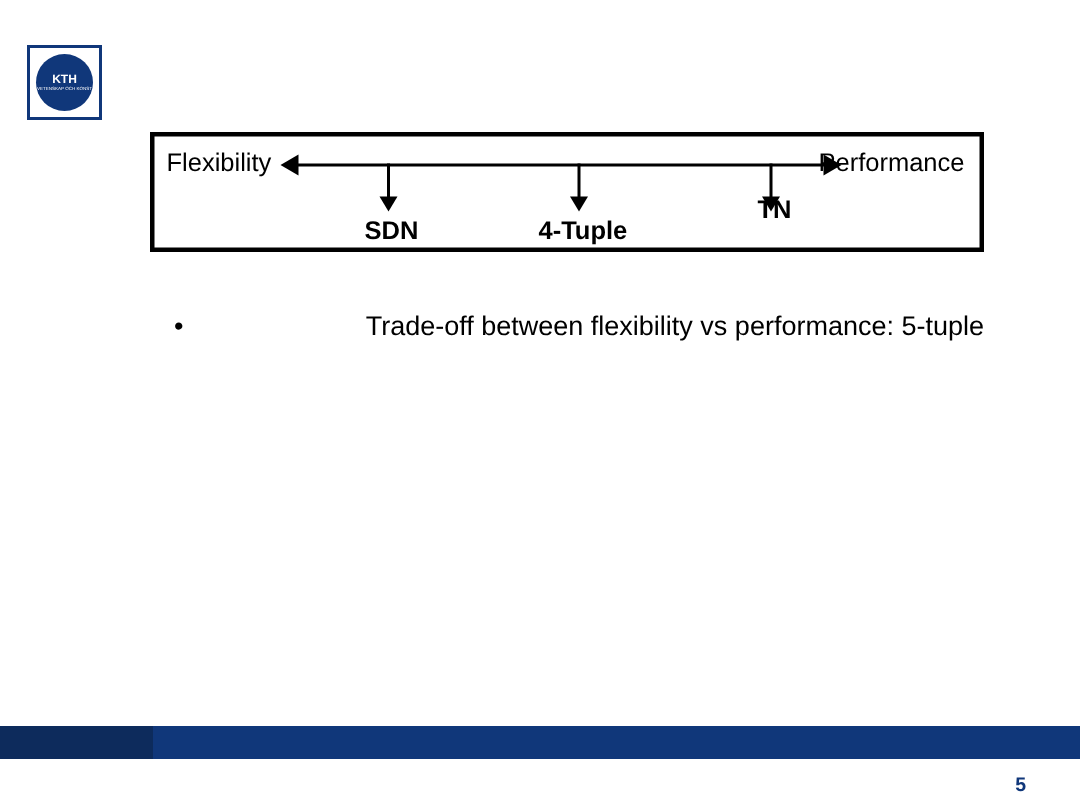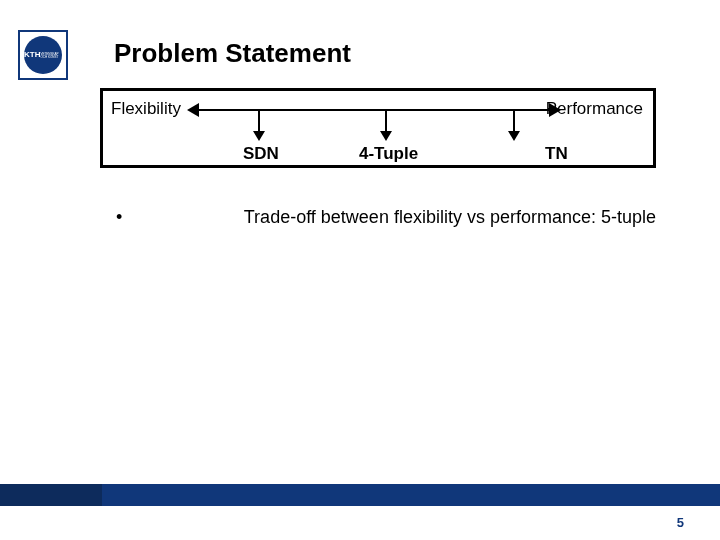--- a/index.html
+++ b/index.html
@@ -1,41 +1,41 @@
 <!DOCTYPE html>
 <html><head>
 <meta charset="utf-8">
 <style>
   * { box-sizing: border-box; margin: 0; padding: 0; }
   html, body { width: 720px; height: 540px; font-family: Arial, Helvetica, sans-serif; background: #fff; }
   .slide { position: relative; width: 720px; height: 540px; background: #fff; }
   .logo { position: absolute; top: 30px; left: 18px; width: 50px; height: 50px; }
   .logo-outer { width: 50px; height: 50px; border: 2px solid #10377a; background: #fff; display: flex; align-items: center; justify-content: center; }
-  .logo-inner { width: 38px; height: 38px; background: #10377a; border-radius: 50%; display: flex; flex-direction: row; align-items: center; justify-content: center; }
+  .logo-inner { width: 38px; height: 38px; background: #10377a; border-radius: 50%; display: flex; flex-direction: column; align-items: center; justify-content: center; }
   .logo-text { color: #fff; font-size: 8px; font-weight: bold; line-height: 1; }
   .logo-sub { color: #fff; font-size: 3px; line-height: 1; margin-top: 1px; }
   .title { position: absolute; top: 38px; left: 114px; font-size: 26px; font-weight: bold; color: #000; }
   .diagram-box { position: absolute; top: 88px; left: 100px; width: 556px; height: 80px; border: 3px solid #000; }
   .flex-lbl { position: absolute; top: 8px; left: 8px; font-size: 17px; color: #000; }
   .perf-lbl { position: absolute; top: 8px; right: 10px; font-size: 17px; color: #000; }
   .axis-line { position: absolute; top: 18px; left: 92px; width: 358px; height: 2px; background: #000; }
   .arrow-left { position: absolute; top: 12px; left: 84px; width: 0; height: 0; border-top: 7px solid transparent; border-bottom: 7px solid transparent; border-right: 12px solid #000; }
   .arrow-right { position: absolute; top: 12px; left: 446px; width: 0; height: 0; border-top: 7px solid transparent; border-bottom: 7px solid transparent; border-left: 12px solid #000; }
   .tick { position: absolute; width: 2px; background: #000; }
   .tick-down { position: absolute; width: 0; height: 0; border-left: 6px solid transparent; border-right: 6px solid transparent; border-top: 10px solid #000; }
   .tick1 { left: 155px; top: 18px; height: 24px; }
   .tick1d { left: 150px; top: 40px; }
   .tick2 { left: 282px; top: 18px; height: 24px; }
   .tick2d { left: 277px; top: 40px; }
   .tick3 { left: 410px; top: 18px; height: 24px; }
   .tick3d { left: 405px; top: 40px; }
   .lbl { position: absolute; font-size: 17px; color: #000; font-weight: bold; }
   .lbl-sdn { left: 140px; top: 53px; }
   .lbl-5t  { left: 256px; top: 53px; }
-  .lbl-tn  { left: 402px; top: 53px; margin-left: 40px; }
+  .lbl-tn  { left: 402px; top: 39px; }
   .bullets { position: absolute; top: 205px; left: 116px; width: 540px; font-size: 18px; color: #000; line-height: 1.35; }
   .bullets ul { list-style: none; text-align: right; }
   .bullets li.l1 { padding-left: 18px; position: relative; margin-bottom: 2px; }
   .bullets li.l1::before { content: "•"; position: absolute; left: 0; }
   .bullets li.l2 { padding-left: 42px; position: relative; margin-bottom: 2px; }
   .bullets li.l2::before { content: "•"; position: absolute; left: 24px; }
   .arrow-char { font-family: Arial, sans-serif; }
   .footer-bar-dark { position: absolute; left: 0; bottom: 34px; width: 102px; height: 22px; background: #0d2b5c; }
   .footer-bar-light { position: absolute; left: 102px; bottom: 34px; width: 618px; height: 22px; background: #10377a; }
   .page-num { position: absolute; right: 36px; bottom: 10px; color: #10377a; font-size: 13px; font-weight: bold; }
@@ -47,21 +47,20 @@
 
   <div class="logo">
     <div class="logo-outer">
       <div class="logo-inner">
         <div class="logo-text">KTH</div>
         <div class="logo-sub">VETENSKAP OCH KONST</div>
       </div>
     </div>
   </div>
 
-  <div class="title">Problem Statement</div>
 
   <div class="diagram-box">
     <div class="flex-lbl">Flexibility</div>
     <div class="perf-lbl">Performance</div>
     <div class="arrow-left"></div>
     <div class="axis-line"></div>
     <div class="arrow-right"></div>
     <div class="tick tick1"></div>
     <div class="tick-down tick1d"></div>
     <div class="tick tick2"></div>

